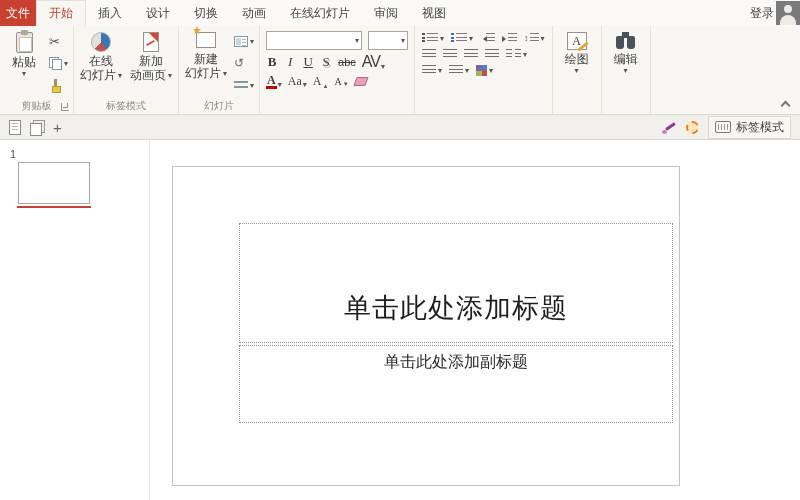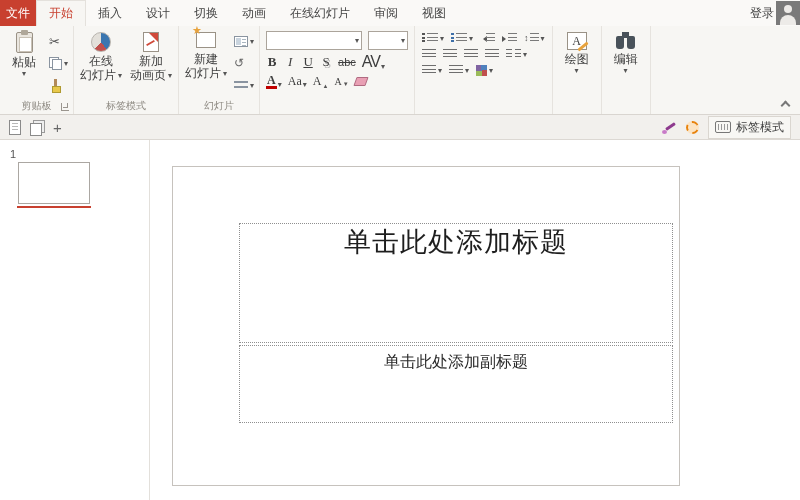--- a/index.html
+++ b/index.html
@@ -127,21 +127,21 @@
 
 
 .workspace{display:flex;height:360px}
 .thumbs{width:150px;border-right:1px solid #E3E0DB;padding:8px 0 0 8px}
 .tnum{font-size:11px;color:#555;margin:0 0 2px 2px}
 .thumb{width:72px;height:42px;border:1px solid #ABA7A2;background:#fff;margin-left:10px}
 .thumb-line{width:74px;height:2px;background:#C8402F;margin:2px 0 0 9px}
 .canvas{flex:1;position:relative;background:#fff}
 .slide{position:absolute;left:22px;top:26px;width:508px;height:320px;border:1px solid #C6C2BD;background:#fff}
 .ph{position:absolute;border:1px dotted #8F8F8F}
-.ph-title{left:66px;right:6px;top:56px;height:120px;display:flex;justify-content:center;padding-bottom:16px}
+.ph-title{left:66px;right:6px;top:56px;height:120px;display:flex;align-items:flex-end;justify-content:center;padding-bottom:16px}
 .title-text{font-family:"Liberation Serif",serif;font-size:27px;color:#1E1E1E;letter-spacing:1px}
 .ph-sub{left:66px;right:6px;top:178px;height:78px;text-align:center;padding-top:6px}
 .sub-text{font-size:16px;color:#2A2A2A}
 </style>
 </head>
 <body>
 
 <div class="menubar">
   <div class="file-btn">文件</div>
   <div class="tab active">开始</div>

